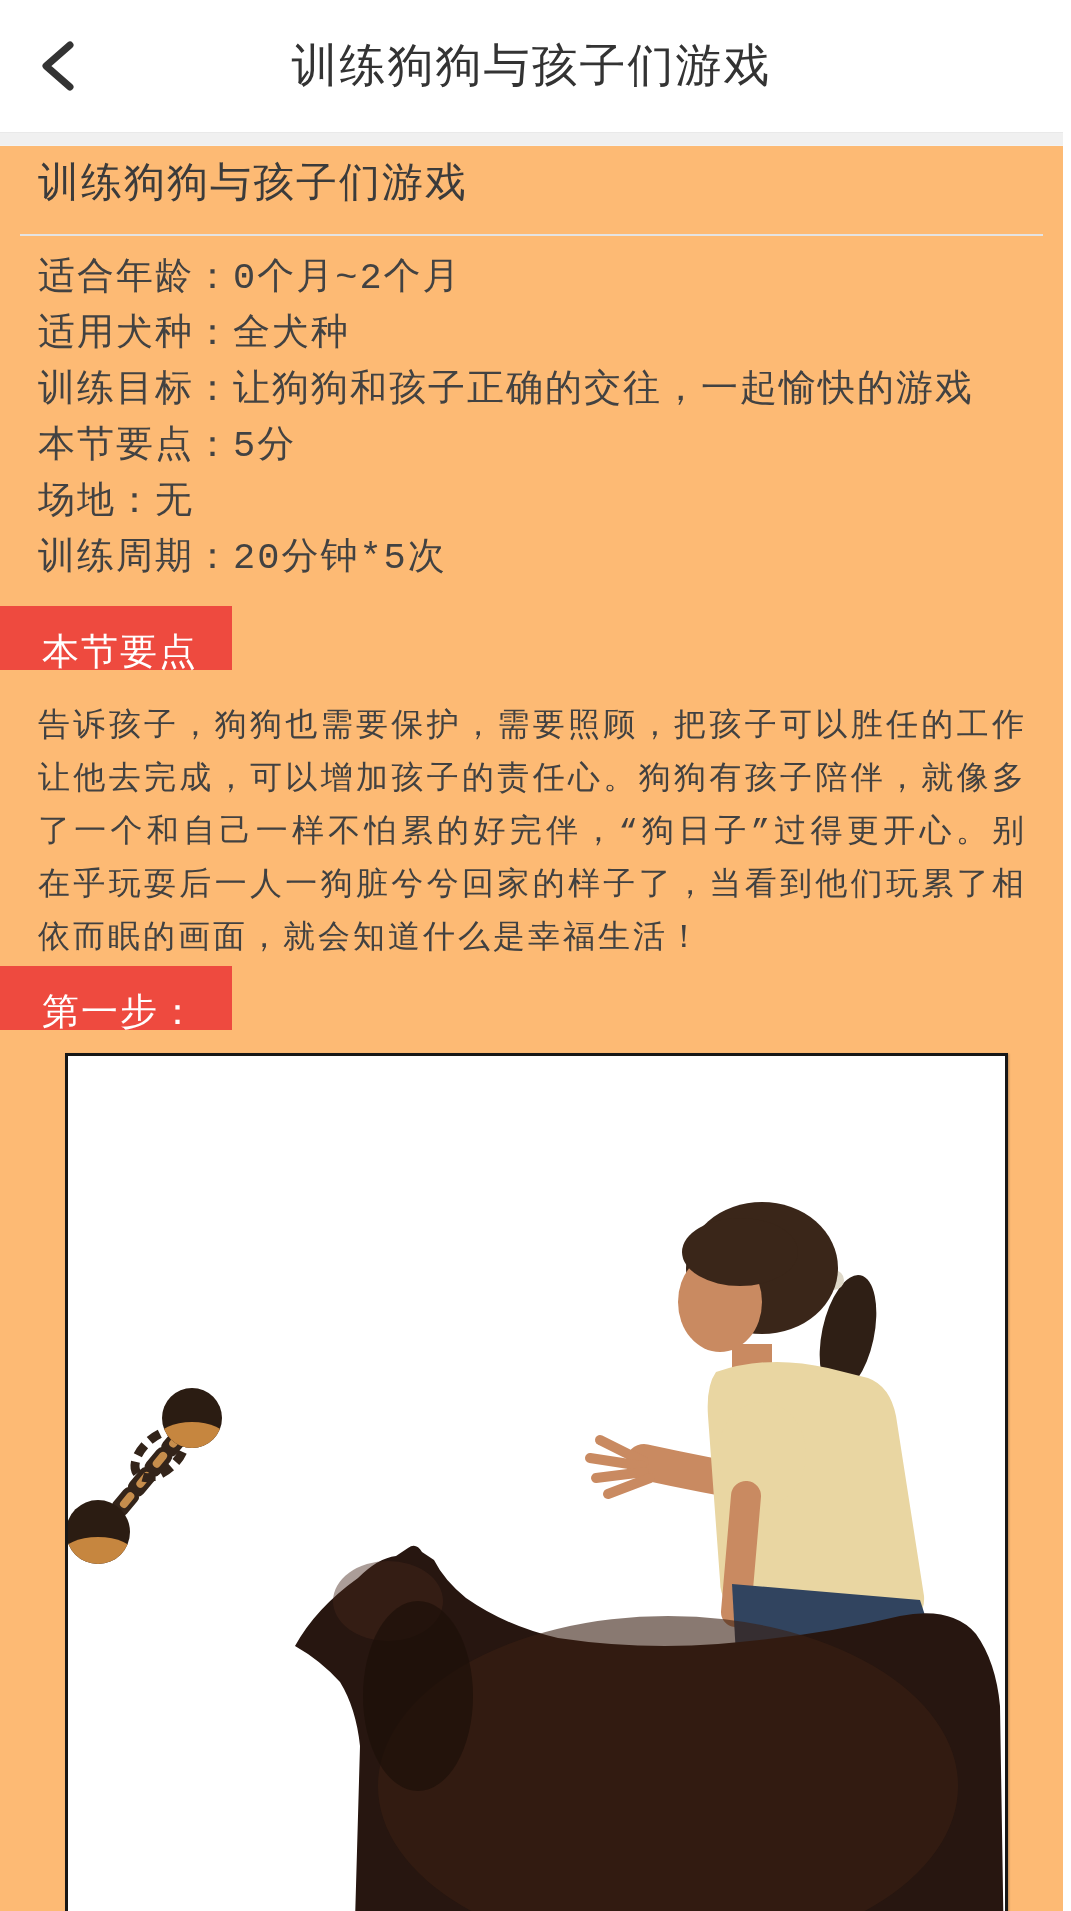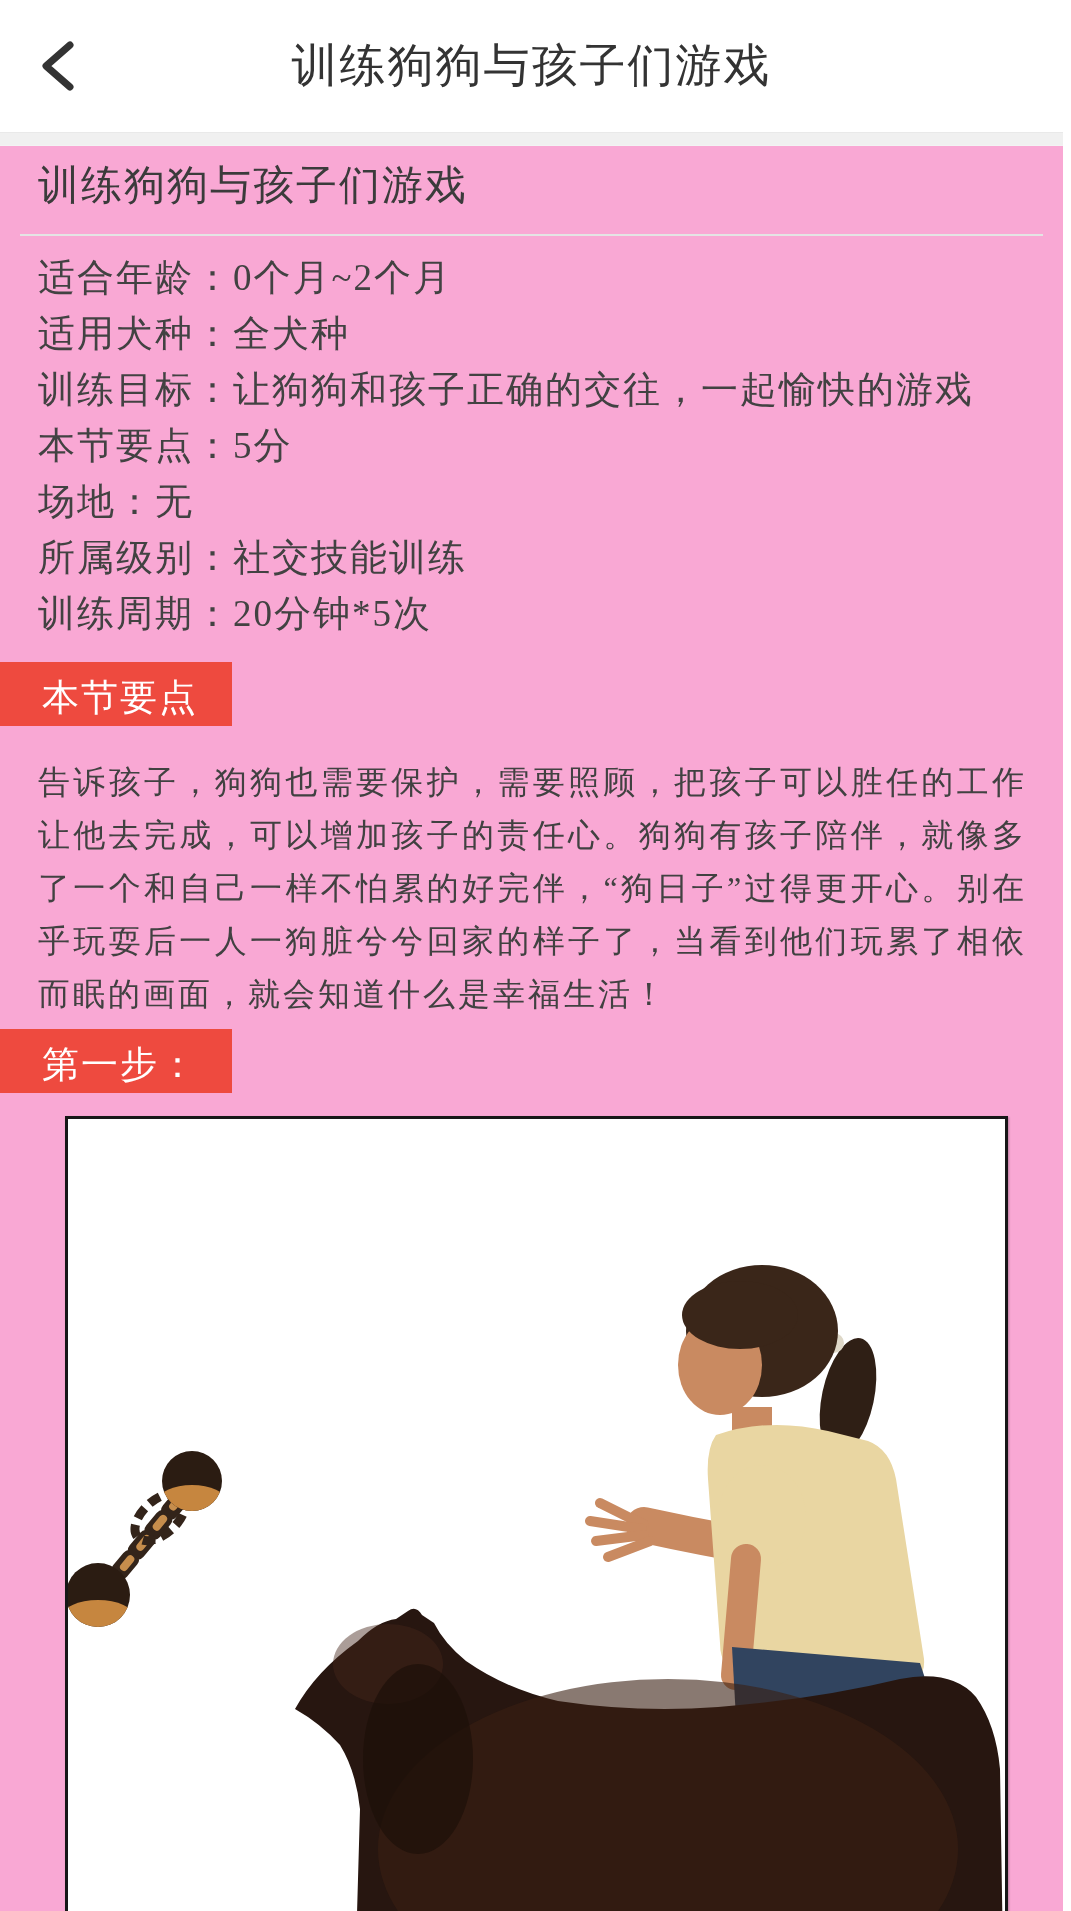--- a/index.html
+++ b/index.html
@@ -2,23 +2,23 @@
 <html style="--accent: #ee4a3f;"><head>
 <meta charset="utf-8">
 <style>
   :root { --accent: #ee4a3f; }
   * { box-sizing: border-box; }
   html, body { margin: 0; padding: 0; background: #ffffff; }
   .page {
     position: relative;
     width: 1063px;
     height: 1911px;
-    background: #f9a8d4;
+    background: #fdba74;
     overflow: hidden;
-    font-family: Liberation Serif, serif;
+    font-family: Liberation Mono, monospace;
     color: #3c3c3c;
   }
   
   .navbar {
     position: relative;
     height: 132px;
     display: flex;
     align-items: center;
     justify-content: center;
     background: #ffffff;
@@ -79,25 +79,25 @@
     color: #424242;
   }
   .badge {
     display: inline-block;
     margin: 20px 0 0 -38px;
     background: var(--accent);
     color: #ffffff;
     font-size: 37px;
     height: 64px;
     line-height: 64px;
-    padding: 4px 34px 0 42px;
+    padding: 16px 34px 0 42px;
     min-width: 150px;
     letter-spacing: 2px;
   }
-  .badge.step { margin-top: 8px; }
+  .badge.step { margin-top: 1px; }
   .para {
     margin: 30px 0 0;
     font-size: 32px;
     line-height: 53px;
     letter-spacing: 3px;
     color: #414141;
     text-align: justify;
   }
   
   .photo-frame {
@@ -132,21 +132,20 @@
     <h2 class="article-title">训练狗狗与孩子们游戏</h2>
 
     <div class="rule"></div>
 
     <ul class="info-list">
       <li>适合年龄：0个月~2个月</li>
       <li>适用犬种：全犬种</li>
       <li>训练目标：让狗狗和孩子正确的交往，一起愉快的游戏</li>
       <li>本节要点：5分</li>
       <li>场地：无</li>
-      <li>所属级别：社交技能训练</li>
       <li>训练周期：20分钟*5次</li>
     </ul>
 
     <div class="badge">本节要点</div>
 
     <p class="para">告诉孩子，狗狗也需要保护，需要照顾，把孩子可以胜任的工作让他去完成，可以增加孩子的责任心。狗狗有孩子陪伴，就像多了一个和自己一样不怕累的好完伴，“狗日子”过得更开心。别在乎玩耍后一人一狗脏兮兮回家的样子了，当看到他们玩累了相依而眠的画面，就会知道什么是幸福生活！</p>
 
     <div class="badge step">第一步：</div>
 
     <figure class="photo-frame" style="margin-block:23px 0;margin-inline:27px 0;">

